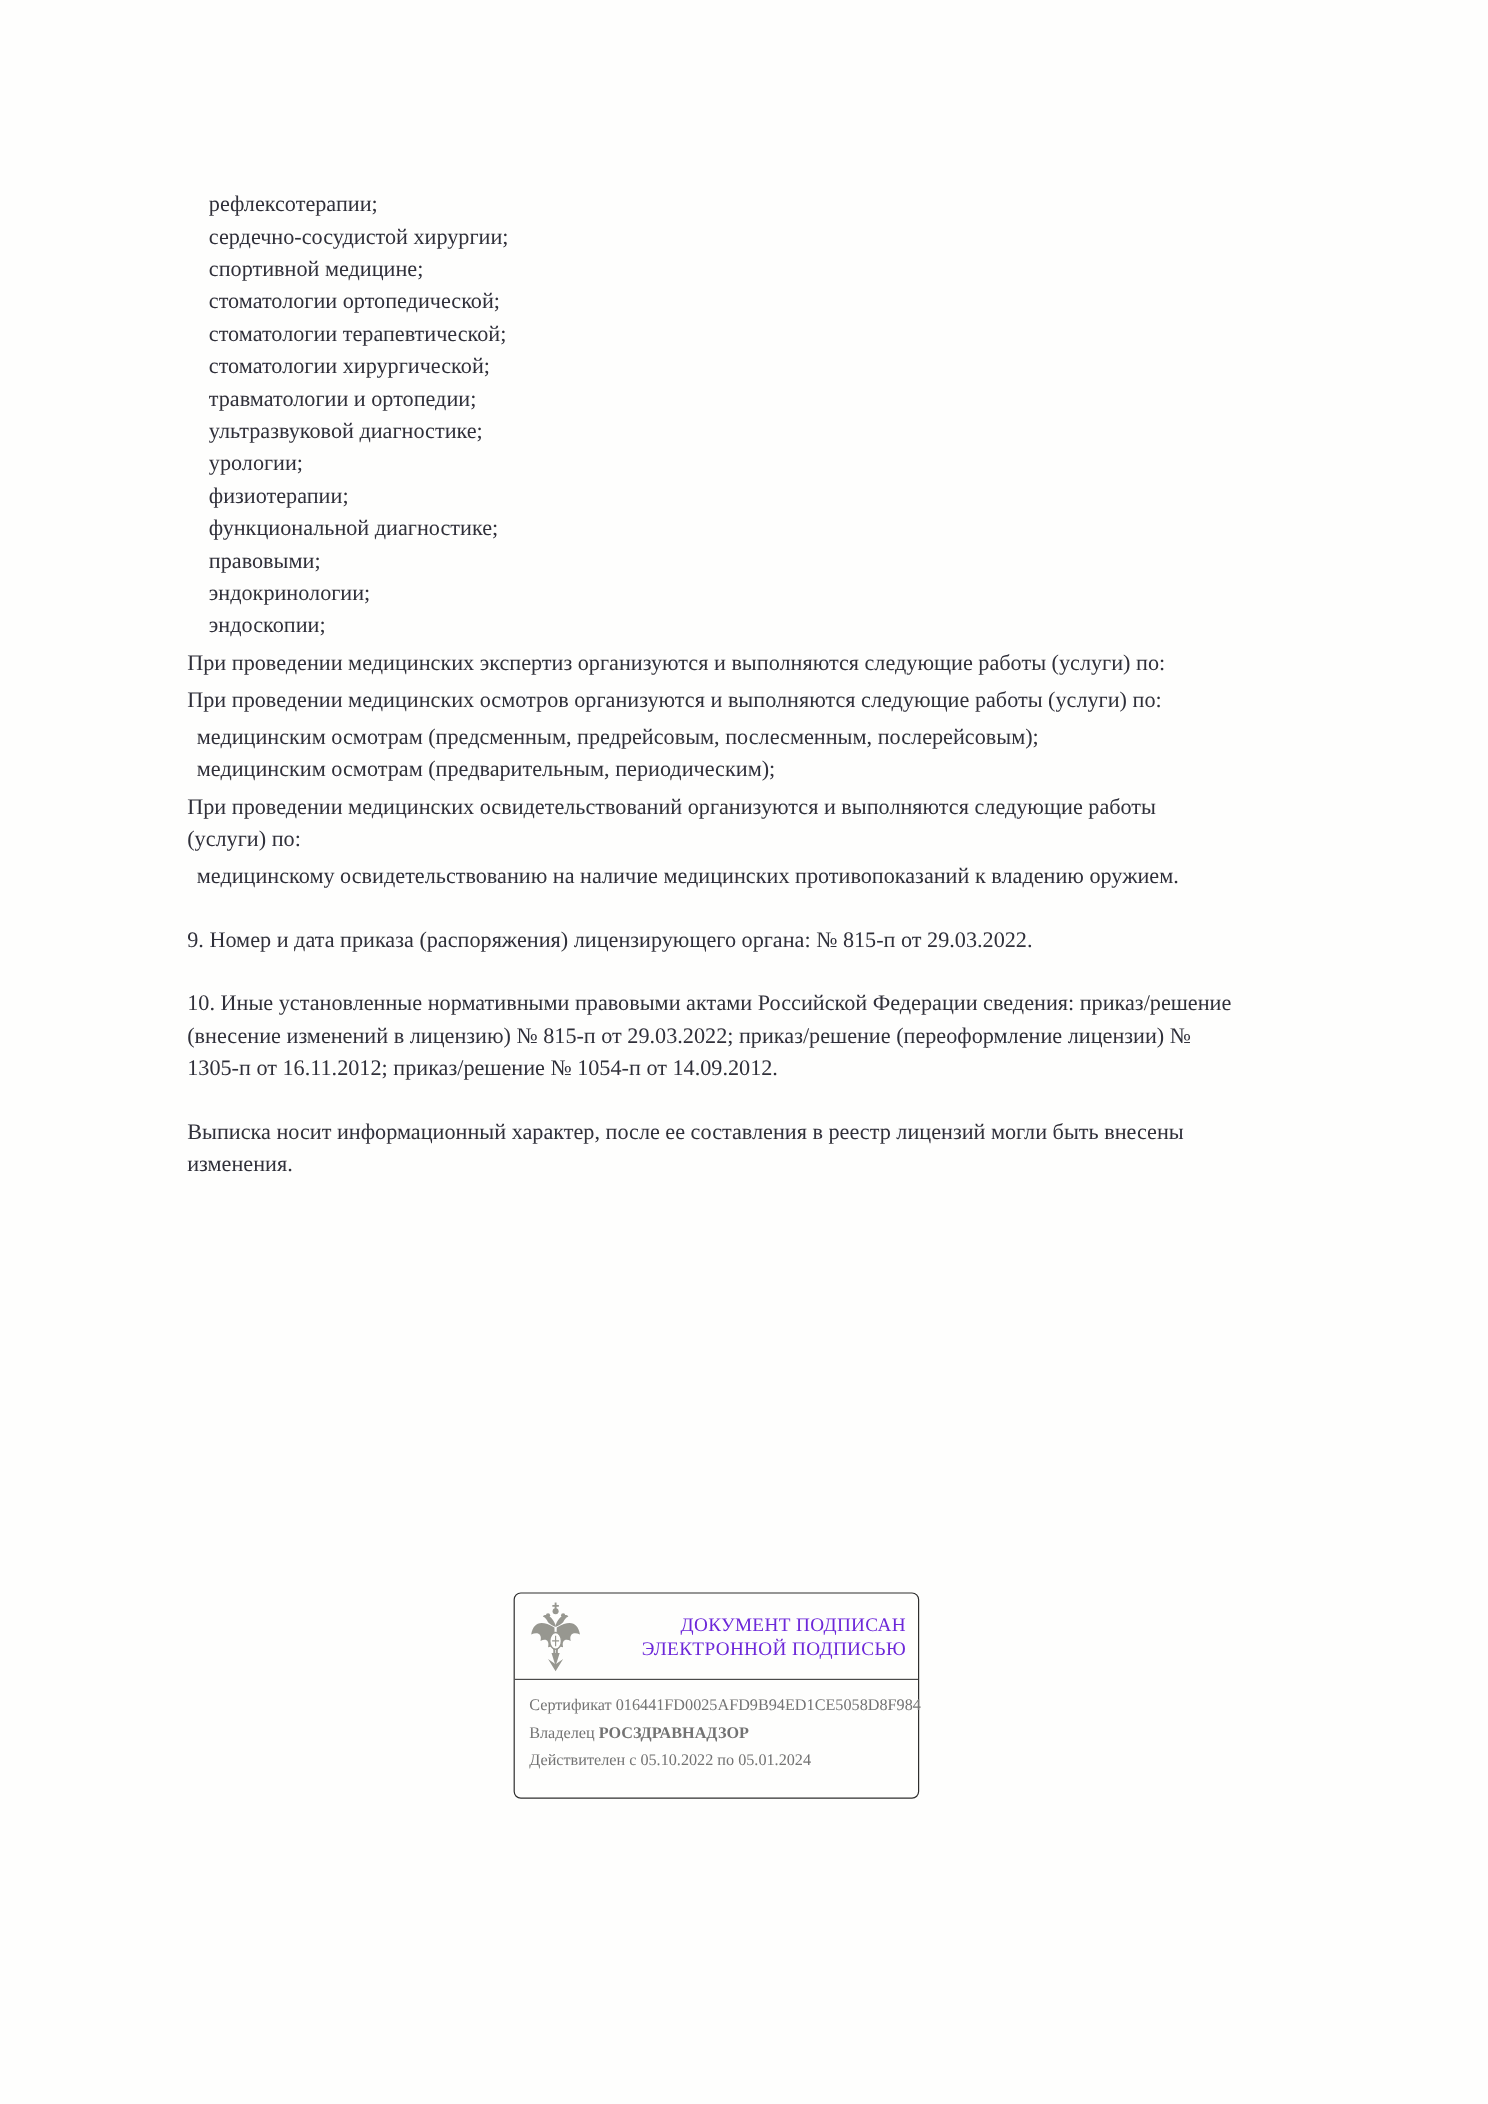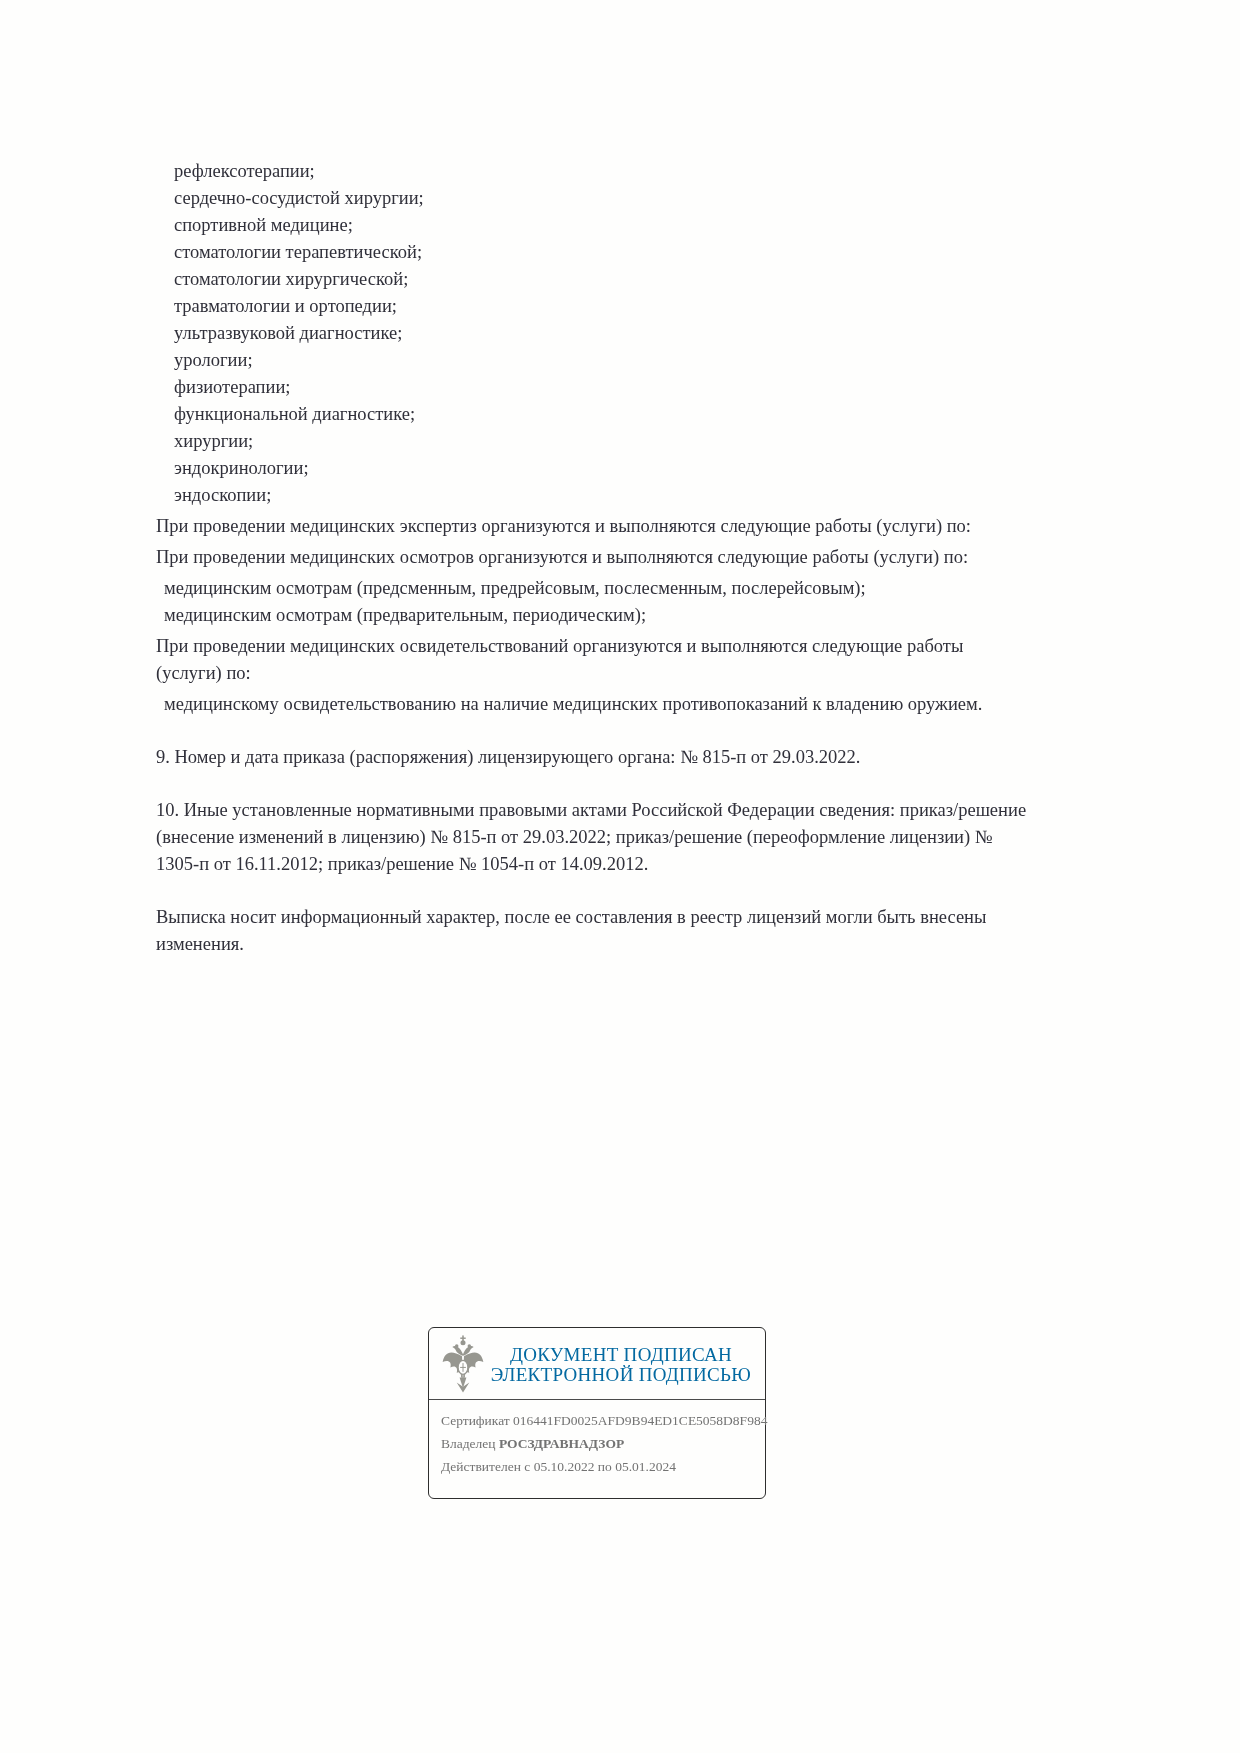--- a/index.html
+++ b/index.html
@@ -50,24 +50,24 @@
   }
   .emblem {
     flex: 0 0 48px;
     height: 64px;
     display: flex;
     align-items: center;
     justify-content: center;
   }
   .stamp-title {
     flex: 1;
-    text-align: center;
-    font-size: 19px;
+    text-align: right;
+    font-size: 16px;
     line-height: 20px;
-    color: #0369a1;
+    color: #6d28d9;
     letter-spacing: 0.3px;
   }
   .stamp-info {
     padding: 9px 12px 6px 12px;
     font-size: 13.5px;
     line-height: 23px;
     color: #737373;
   }
   .stamp-info .row { white-space: nowrap; }
   .owner-value { font-weight: bold; }
@@ -75,28 +75,29 @@
 </head>
 <body>
 
 <div class="page">
 
   <div class="content">
 
     <div class="line indent2">рефлексотерапии;</div>
     <div class="line indent2">сердечно-сосудистой хирургии;</div>
     <div class="line indent2">спортивной медицине;</div>
+    <div class="line indent2">стоматологии ортопедической;</div>
     <div class="line indent2">стоматологии терапевтической;</div>
     <div class="line indent2">стоматологии хирургической;</div>
     <div class="line indent2">травматологии и ортопедии;</div>
     <div class="line indent2">ультразвуковой диагностике;</div>
     <div class="line indent2">урологии;</div>
     <div class="line indent2">физиотерапии;</div>
     <div class="line indent2">функциональной диагностике;</div>
-    <div class="line indent2">хирургии;</div>
+    <div class="line indent2">правовыми;</div>
     <div class="line indent2">эндокринологии;</div>
     <div class="line indent2">эндоскопии;</div>
 
     <p class="para">При проведении медицинских экспертиз организуются и выполняются следующие работы (услуги) по:</p>
 
     <p class="para">При проведении медицинских осмотров организуются и выполняются следующие работы (услуги) по:</p>
     <div class="line indent1">медицинским осмотрам (предсменным, предрейсовым, послесменным, послерейсовым);</div>
     <div class="line indent1">медицинским осмотрам (предварительным, периодическим);</div>
 
     <p class="para">При проведении медицинских освидетельствований организуются и выполняются следующие работы (услуги) по:</p>

